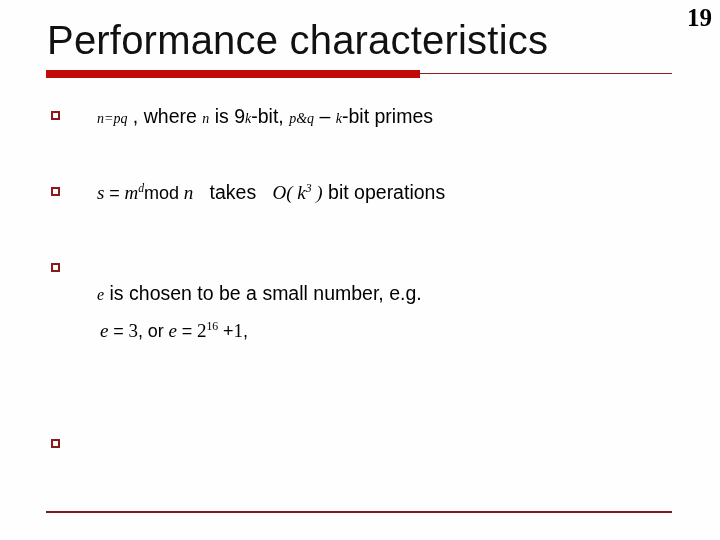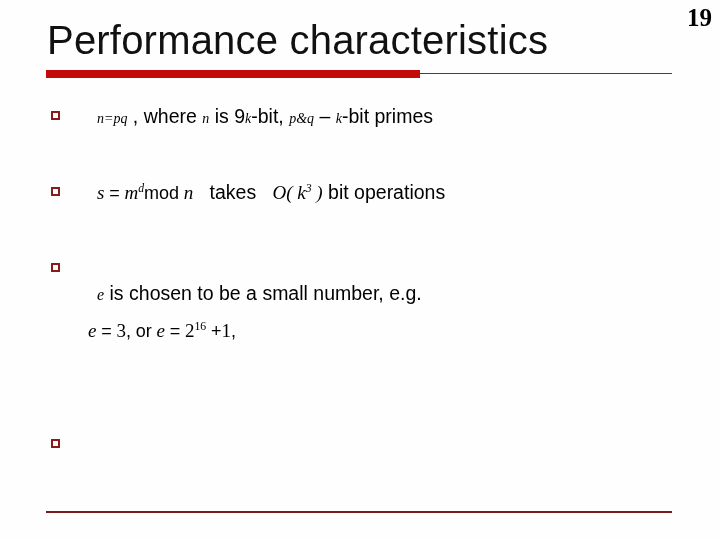--- a/index.html
+++ b/index.html
@@ -132,21 +132,21 @@
   #row-4 { left: 51px; top: 432px; }
 
   #row-3 .bullet-body {
     white-space: normal;
     width: 612px;
   }
 
   
   .eq-block {
     position: absolute;
-    left: 88px;
+    left: 100px;
     top: 316px;
     width: 600px;
     color: #000;
   }
   .eq-line {
     font-family: "Liberation Serif", serif;
     font-size: 19px;
     line-height: 30px;
     white-space: nowrap;
   }

